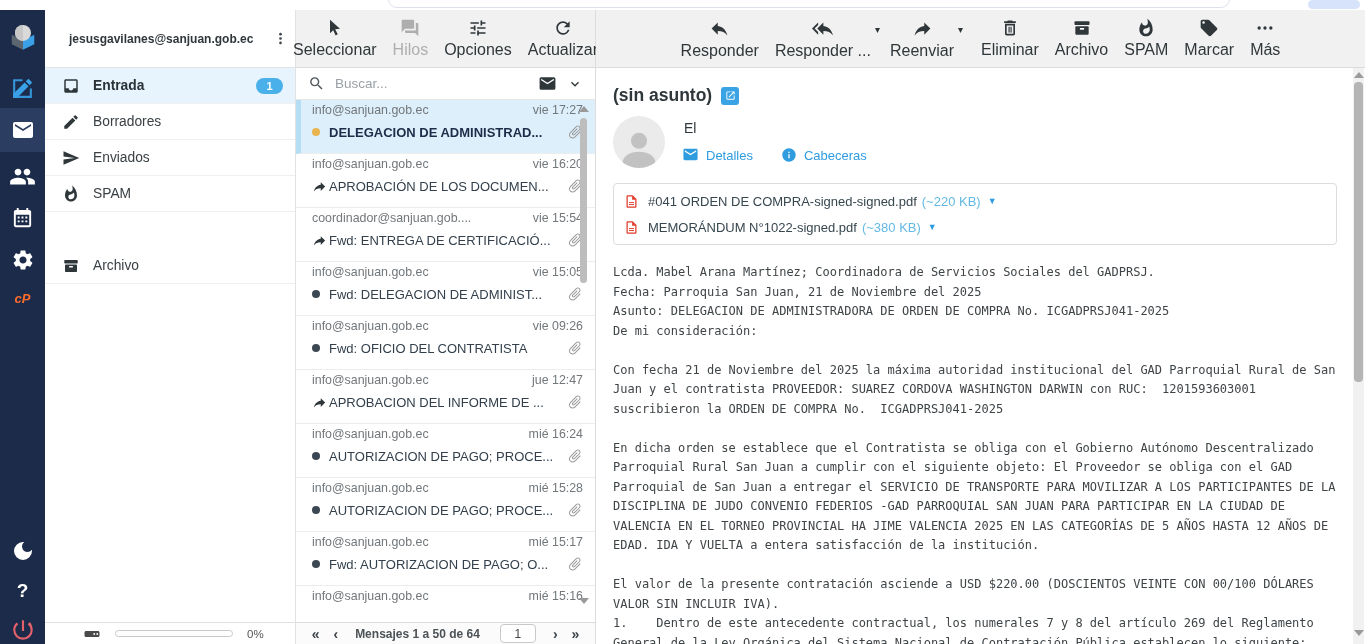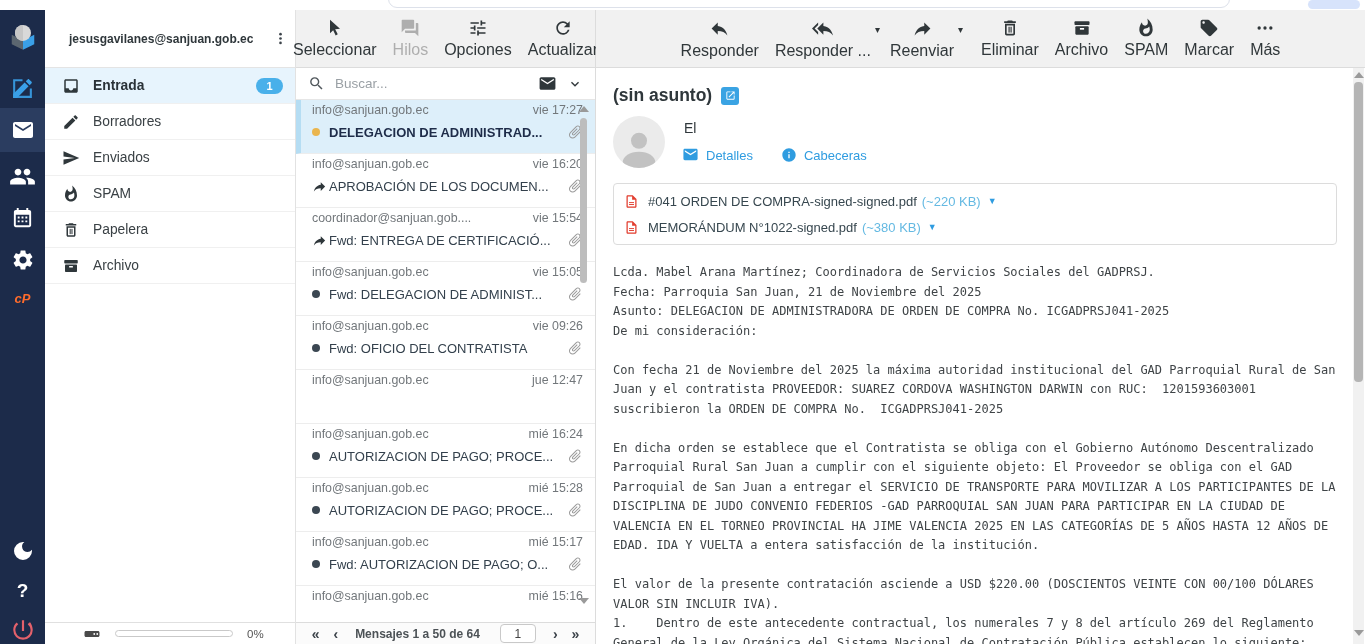--- a/index.html
+++ b/index.html
@@ -190,28 +190,20 @@
           <path d="M3 17.25V21h3.75L17.81 9.94l-3.75-3.75L3 17.25zM20.71 7.04c.39-.39.39-1.02 0-1.41l-2.34-2.34c-.39-.39-1.02-.39-1.41 0l-1.83 1.83 3.75 3.75 1.87-1.83z"></path>
         </svg>
       <span class="flabel">Borradores</span>
     </div>
     <div class="frow" style="top:166px;">
       <svg class="fic" viewBox="0 0 24 24" fill="currentColor">
           <path d="M13.5.67s.74 2.65.74 4.8c0 2.06-1.35 3.73-3.41 3.73-2.07 0-3.63-1.67-3.63-3.73l.03-.36C5.21 7.51 4 10.62 4 14c0 4.42 3.58 8 8 8s8-3.58 8-8C20 8.61 17.41 3.8 13.5.67zM11.71 19c-1.78 0-3.22-1.4-3.22-3.14 0-1.62 1.05-2.76 2.81-3.12 1.77-.36 3.6-1.21 4.62-2.58.39 1.29.59 2.65.59 4.04 0 2.65-2.15 4.8-4.8 4.8z"></path>
         </svg>
       <span class="flabel">SPAM</span>
     </div>
-    <div class="frow" style="top:202px;">
-      <svg class="fic" viewBox="0 0 24 24" fill="currentColor">
-          <path d="M16 9v10H8V9h8m-1.5-6h-5l-1 1H5v2h14V4h-3.5l-1-1zM18 7H6v12c0 1.1.9 2 2 2h8c1.1 0 2-.9 2-2V7z"></path>
-          <rect x="10.2" y="10.5" width="1.4" height="7"></rect>
-          <rect x="12.6" y="10.5" width="1.4" height="7"></rect>
-        </svg>
-      <span class="flabel">Papelera</span>
-    </div>
     <div class="frow" style="top:238px;">
       <svg class="fic" viewBox="0 0 24 24" fill="currentColor">
           <rect x="3" y="4" width="18" height="4.5" rx="1"></rect>
           <rect x="4" y="10" width="16" height="10" rx="1"></rect>
           <rect x="9.5" y="12" width="5" height="2" fill="#fff"></rect>
         </svg>
       <span class="flabel">Archivo</span>
     </div>
     <div id="quota">
       <svg class="disk" width="18" height="18" viewBox="0 0 24 24" fill="currentColor">
@@ -349,20 +341,33 @@
               <g transform="rotate(45 12 12)">
                 <path d="M16.5 6v11.5c0 2.21-1.79 4-4 4s-4-1.79-4-4V5c0-1.38 1.12-2.5 2.5-2.5s2.5 1.12 2.5 2.5v10.5c0 .55-.45 1-1 1s-1-.45-1-1V6H10v9.5c0 1.38 1.12 2.5 2.5 2.5s2.5-1.12 2.5-2.5V5c0-2.21-1.79-4-4-4S7 2.79 7 5v12.5c0 3.04 2.46 5.5 5.5 5.5s5.5-2.46 5.5-5.5V6h-1.5z"></path>
               </g>
             </svg>
           </div>
       </div>
       <div class="mrow">
         <div class="l1">
             <span class="snd">info@sanjuan.gob.ec</span>
             <span class="dt">jue 12:47</span>
+          </div>
+        <div class="l2">
+            <span class="st">
+              <svg class="fwdic" width="15" height="15" viewBox="0 0 24 24" fill="currentColor">
+                <path d="M14 9V5l7 7-7 7v-4.1c-5 0-8.5 1.6-11 5.1 1-5 4-10 11-11z"></path>
+              </svg>
+            </span>
+            <span class="subj">APROBACION DEL INFORME DE ...</span>
+          <svg class="clip" width="16" height="16" viewBox="0 0 24 24" fill="currentColor">
+              <g transform="rotate(45 12 12)">
+                <path d="M16.5 6v11.5c0 2.21-1.79 4-4 4s-4-1.79-4-4V5c0-1.38 1.12-2.5 2.5-2.5s2.5 1.12 2.5 2.5v10.5c0 .55-.45 1-1 1s-1-.45-1-1V6H10v9.5c0 1.38 1.12 2.5 2.5 2.5s2.5-1.12 2.5-2.5V5c0-2.21-1.79-4-4-4S7 2.79 7 5v12.5c0 3.04 2.46 5.5 5.5 5.5s5.5-2.46 5.5-5.5V6h-1.5z"></path>
+              </g>
+            </svg>
           </div>
       </div>
       <div class="mrow">
         <div class="l1">
             <span class="snd">info@sanjuan.gob.ec</span>
             <span class="dt">mié 16:24</span>
           </div>
         <div class="l2">
             <span class="st">
               <span class="dot"></span>

